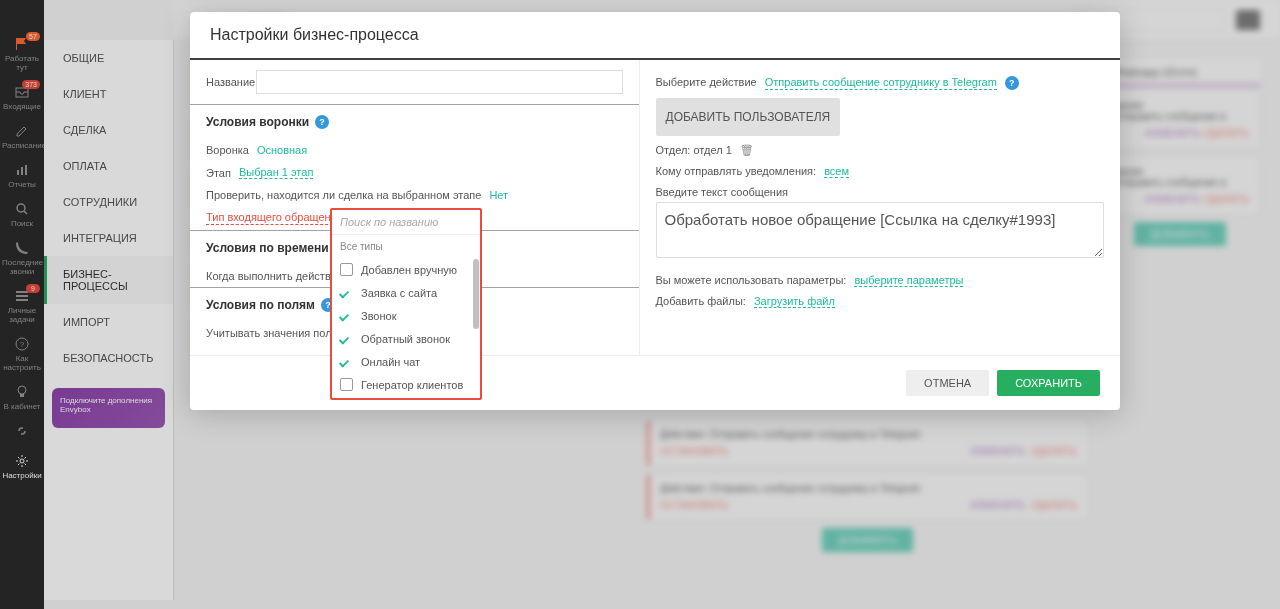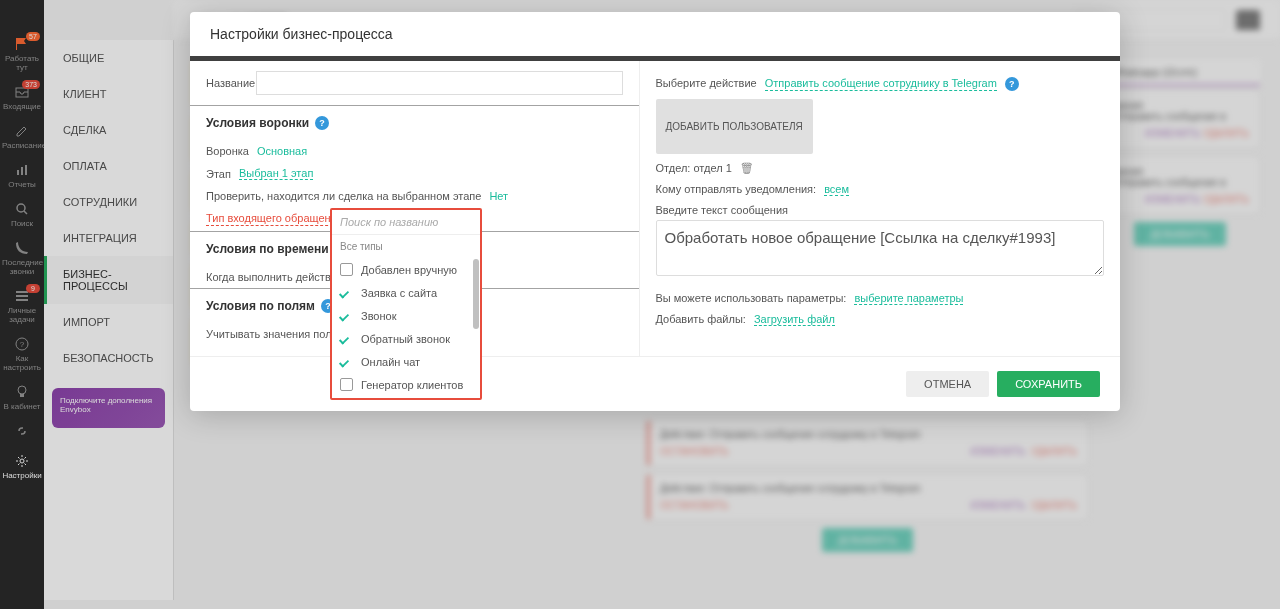--- a/index.html
+++ b/index.html
@@ -34,21 +34,21 @@
 .bg-card-actions { display:flex; justify-content: space-between; margin-top: 6px; font-size: 10px;}
 .bg-link-change { color: #8e44ad; }
 .bg-link-delete { color: #e74c3c; }
 .bg-link-stop { color: #e74c3c; }
 .bg-btn-add { background: #1abc9c; color: #fff; border: none; padding: 6px 16px; font-size: 11px; border-radius: 2px; display:block; margin: 6px auto; }
 .bg-col-header { background: #fff; padding: 6px 10px; font-size: 11px; margin-bottom: 4px; border-bottom: 2px solid #9b59b6; }
 
 
 .overlay { position: absolute; inset: 0; background: rgba(0,0,0,0.15); }
 .modal { position: absolute; left: 190px; top: 12px; width: 930px; background: #fff; border-radius: 4px; box-shadow: 0 4px 30px rgba(0,0,0,0.2); }
-.modal-header { padding: 14px 20px; border-bottom: 5px solid #404040; font-size: 14px; font-weight: 500; color: #333; }
+.modal-header { padding: 14px 20px; border-bottom: 2px solid #404040; font-size: 16px; font-weight: 500; color: #333; }
 .modal-body { display: flex; }
 .modal-left { flex: 1; padding: 0; border-right: 1px solid #eee; }
 .modal-right { flex: 1; padding: 12px 16px; }
 
 .form-row { display: flex; align-items: center; padding: 10px 16px; font-size: 11px; color: #555; }
 .form-row .label { width: 50px; flex: none; }
 .form-row input[type="text"].wide { flex: 1; border: 1px solid #ddd; padding: 4px 8px; font-size: 11px; height: 24px; }
 
 .section { border-top: 1px solid #a3a3a3; }
 .section-header { padding: 10px 16px; font-size: 12px; font-weight: 600; color: #333; display: flex; align-items: center; gap: 6px; }
@@ -67,21 +67,21 @@
 .dropdown-list { max-height: 140px; overflow-y: auto; position: relative; }
 .dropdown-item { display: flex; align-items: center; gap: 8px; padding: 5px 8px; cursor: pointer; color: #555; }
 .checkbox { width: 13px; height: 13px; border: 1px solid #999; border-radius: 2px; flex: none; position: relative; background: #fff; }
 .checkmark { width: 13px; height: 13px; flex: none; position: relative; }
 .checkmark::after { content:''; position: absolute; left: 1px; top: 3px; width: 4px; height: 7px; border: solid #1abc9c; border-width: 0 2px 2px 0; transform: rotate(45deg) scaleX(0.9); }
 .dropdown-scroll { position: absolute; right: 1px; top: 1px; width: 6px; height: 70px; background: #c0c0c0; border-radius: 3px; }
 
 
 .right-row { font-size: 11px; color: #555; padding: 4px 0; display: flex; gap: 8px; flex-wrap: wrap; }
 .right-row .lbl { color: #555; }
-.btn-tag { background: #e0e0e0; border: none; padding: 22px 10px; font-size: 10px; color: #555; border-radius: 2px; cursor: pointer; text-transform: uppercase; }
+.btn-tag { background: #e0e0e0; border: none; padding: 12px 10px; font-size: 12px; color: #555; border-radius: 2px; cursor: pointer; text-transform: uppercase; }
 .trash-icon { color: #888; cursor: pointer; font-size: 11px; }
 .textarea { width: 100%; border: 1px solid #ddd; border-radius: 2px; padding: 8px; font-size: 15px; color: #555; min-height: 56px; resize: both; margin-top: 4px; margin-bottom: 6px; font-family: Arial, sans-serif; }
 
 .modal-footer { display: flex; justify-content: flex-end; gap: 8px; padding: 14px 20px; border-top: 1px solid #eee; }
 .btn { padding: 7px 18px; font-size: 11px; border: none; border-radius: 2px; cursor: pointer; font-weight: 500; }
 .btn-secondary { background: #eee; color: #555; }
 .btn-primary { background: #27ae60; color: #fff; }
 
 svg { display: block; }
 </style>

